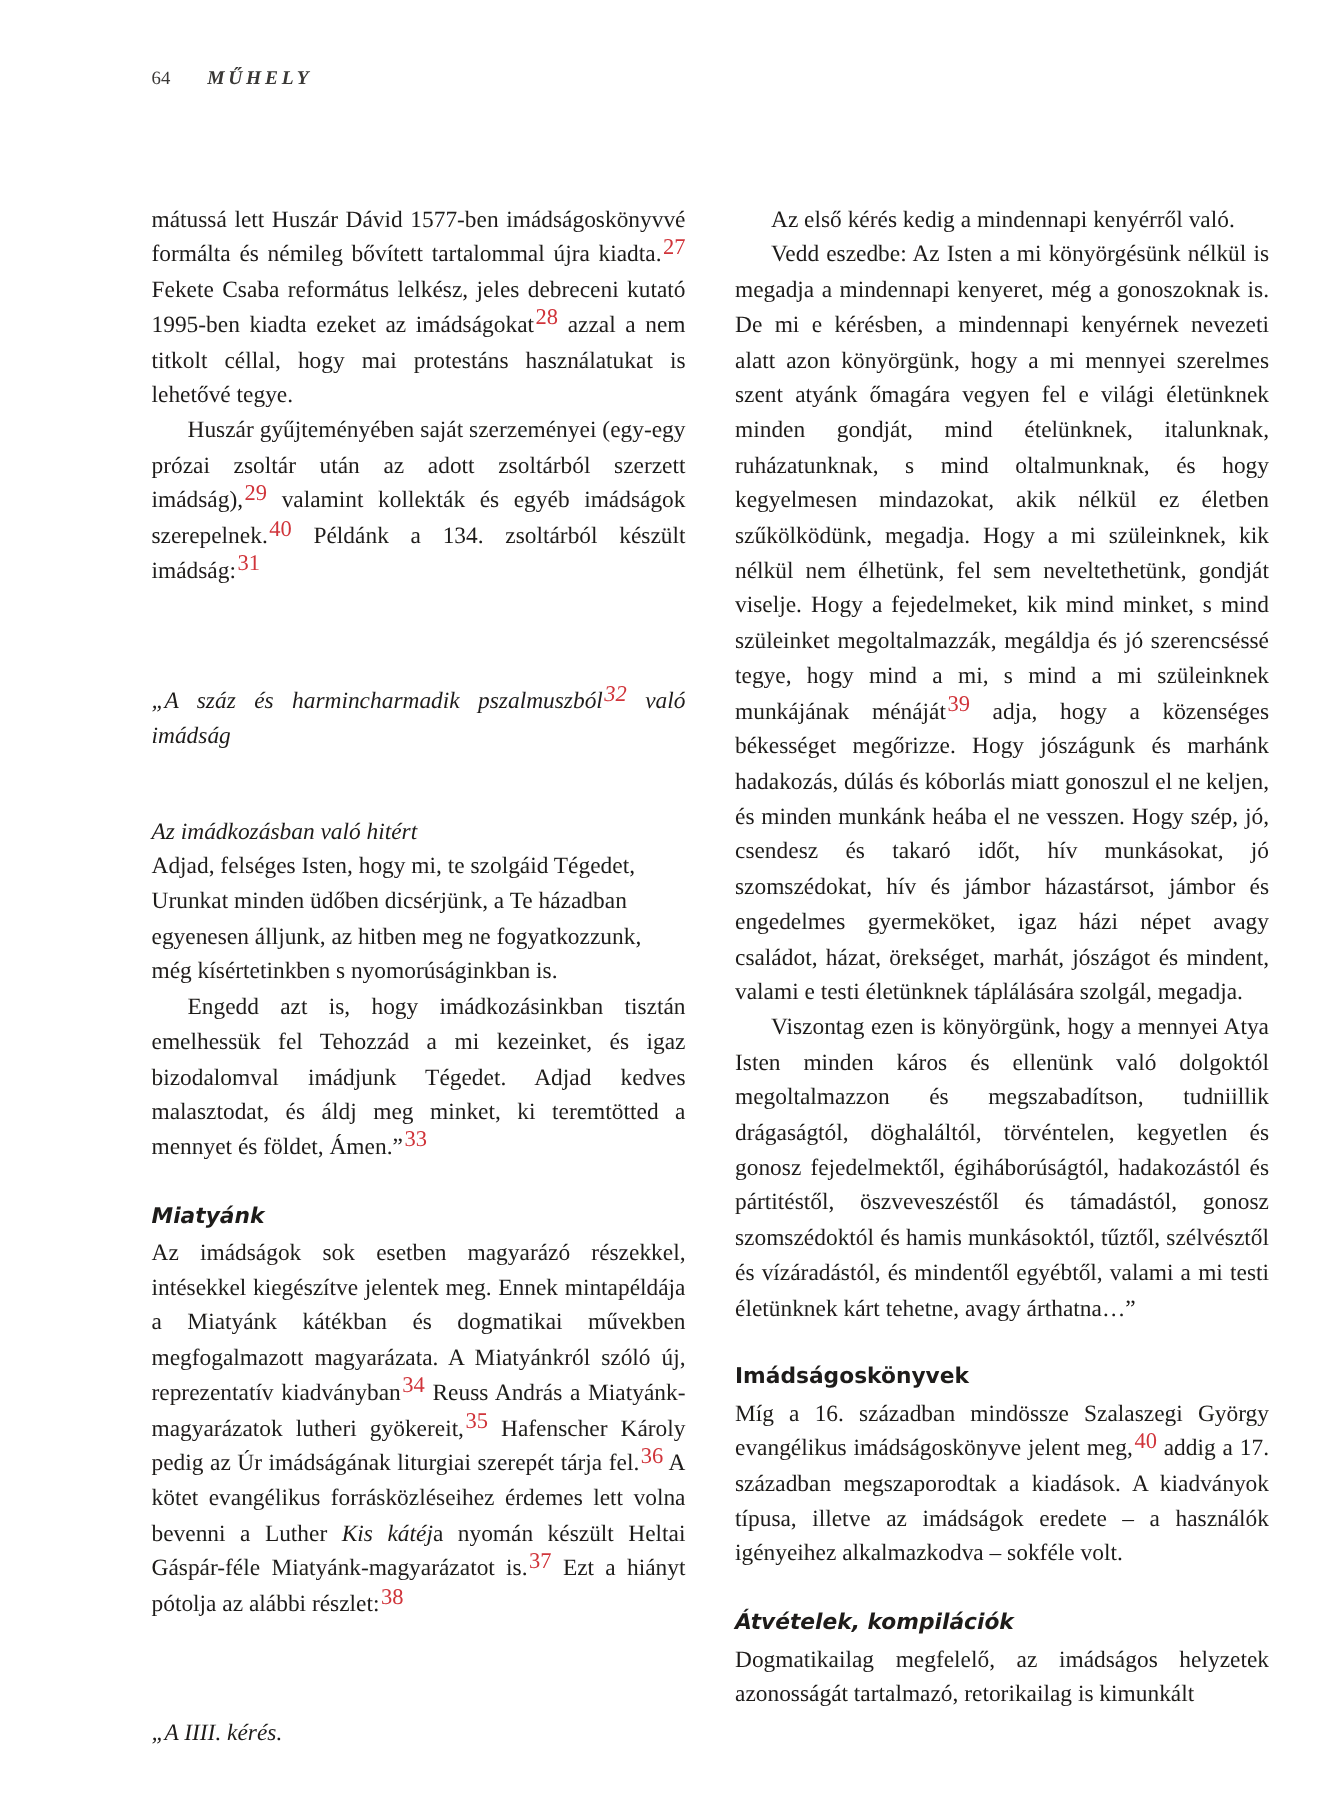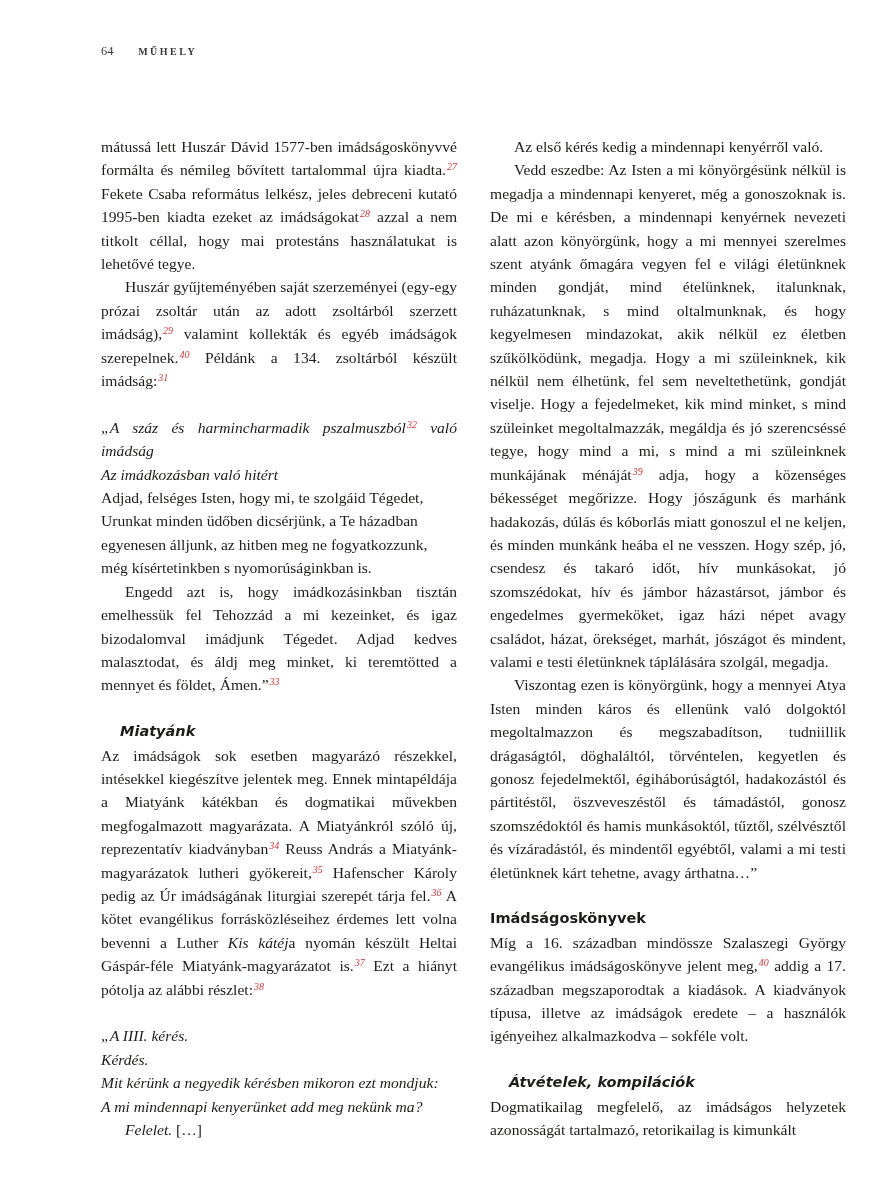--- a/index.html
+++ b/index.html
@@ -1,30 +1,30 @@
 <!DOCTYPE html>
 <html><head>
 <meta charset="utf-8">
 <style>
   html, body { margin: 0; padding: 0; background: #ffffff; }
   body { width: 880px; height: 1200px; position: relative; overflow: hidden;
          font-family: "Liberation Serif", "DejaVu Serif", serif; color: #1e1c1a; }
   .header { position: absolute; top: 44px; left: 101px; font-size: 12.5px; color: #3a3836; }
   .header .num { display: inline-block; width: 34px; }
-  .header .run { font-weight: bold; letter-spacing: 2.5px; font-size: 10px; }
+  .header .run { font-style: italic; font-weight: bold; letter-spacing: 2.5px; font-size: 13px; }
   .col { position: absolute; top: 135px; width: 356px; font-size: 15.6px; line-height: 23.4px; }
   .col.left { left: 101px; }
   .col.right { left: 490px; }
   p { margin: 0; text-align: justify; }
   .ind { text-indent: 24px; }
-  .it { font-style: italic; }
+  .it { font-style: italic; margin-top: 40px; }
   .gap { height: 23.4px; }
-  sup.fn { color: #d0343a; font-size: 10px; line-height: 0; vertical-align: 5px; margin-left: 1px; font-style: italic; }
+  sup.fn { color: #d0343a; font-size: 15px; line-height: 0; vertical-align: 5px; margin-left: 1px; }
   .sec { font-family: "DejaVu Sans", "Liberation Sans", sans-serif; font-weight: bold; font-size: 14.5px; line-height: 23.4px; margin: 0; }
-  .sec.italic { font-style: italic; margin-left: 19px; }
+  .sec.italic { font-style: italic; }
   .noj { text-align: left; }
 </style>
 </head>
 <body>
 
 <div class="header">
   <span class="num">64</span>
   <span class="run">MŰHELY</span>
 </div>
 

